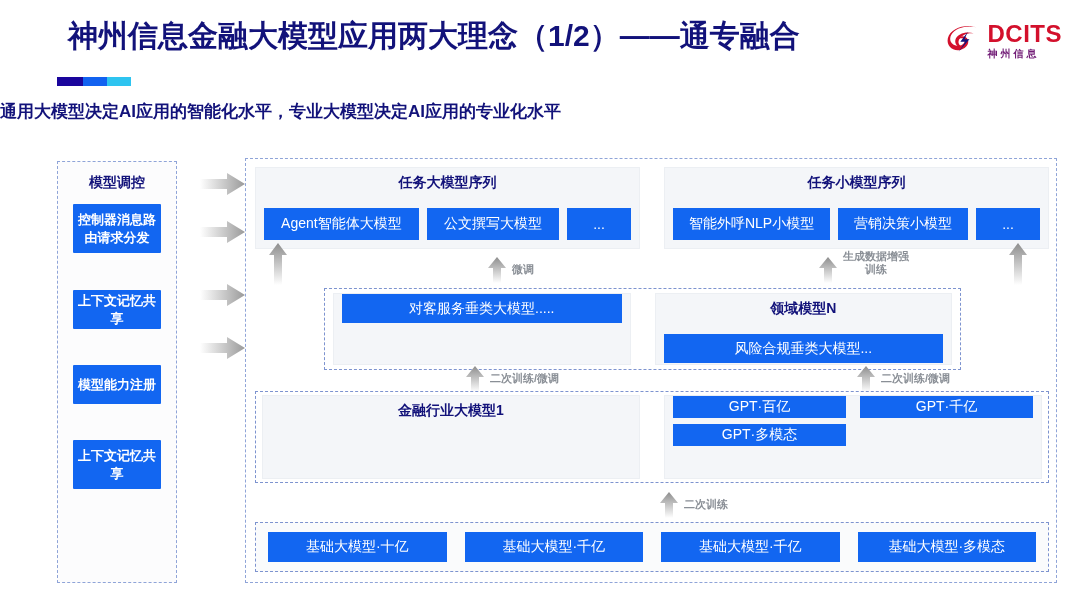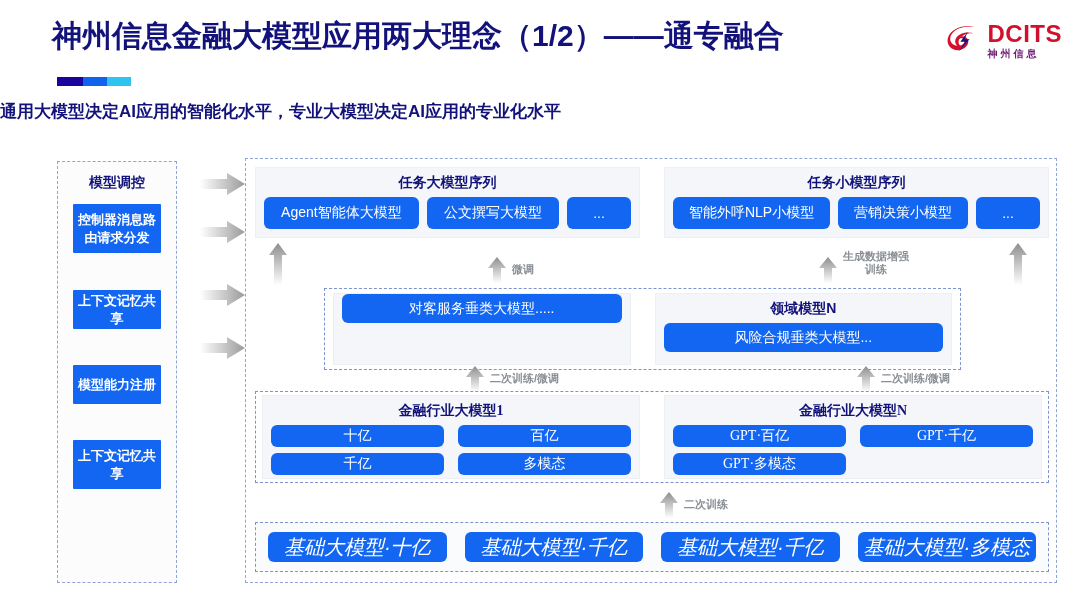--- a/index.html
+++ b/index.html
@@ -6,21 +6,21 @@
   html, body {
     width: 1080px; height: 608px;
     background: #ffffff;
     font-family: "Liberation Sans", "DejaVu Sans", sans-serif;
     overflow: hidden;
   }
   .slide { position: relative; width: 1080px; height: 608px; background:#fff; }
 
   
   .title {
-    position: absolute; left: 52px; top: 16px;
+    position: absolute; left: 68px; top: 16px;
     font-size: 30px; font-weight: bold; color: #12127a;
     letter-spacing: 0px; white-space: nowrap;
   }
   .accent-bar {
     position: absolute; left: 57px; top: 77px;
     width: 74px; height: 9px; display: flex;
   }
   .accent-seg { height: 100%; }
   .seg-a { width: 26px; background: #1a059c; }
   .seg-b { width: 24px; background: #1262f0; }
@@ -74,26 +74,26 @@
     width: 812px; height: 425px;
     border: 1px dashed #8fa4d8;
   }
 
   
   .panel {
     background: #f4f6f9; border: 1px solid #eceff3;
   }
   .panel-title {
     text-align: center; font-size: 14px; font-weight: bold; color: #12127a;
-    padding: 6px 0 5px;
+    padding: 6px 0 16px;
   }
   .blue {
     background: #1266f1; color: #ffffff; font-size: 14px;
     display: flex; align-items: center; justify-content: center;
-    border-radius: 6px; white-space: nowrap;
+    border-radius: 0; white-space: nowrap;
   }
 
   
   .row1 { position: absolute; left: 9px; top: 8px; width: 794px; display: flex; gap: 24px; }
   .seq-panel { flex: 1; padding-bottom: 8px; }
   .seq-boxes { display: flex; gap: 8px; padding: 0 8px; }
   .seq-boxes .blue { height: 32px; }
   .seq-boxes .b-wide { flex: 1 1 auto; }
   .seq-boxes .b-dots { width: 64px; flex: 0 0 64px; }
 
@@ -104,34 +104,34 @@
   }
   .row2 { display: flex; gap: 24px; padding: 4px 8px; height: 100%; }
   .dom-panel { flex: 1; }
   .dom-panel .blue { height: 29px; margin: 0 8px; }
 
   
   .row3-dash {
     position: absolute; left: 9px; top: 232px; width: 794px; height: 92px;
     border: 1px dashed #7d93cf; background: #ffffff;
   }
-  .row3 { display: flex; gap: 24px; padding: 3px 6px; height: 100%; font-family: Liberation Serif, serif; }
+  .row3 { display: flex; gap: 24px; padding: 3px 6px; height: 100%; }
   .fin-panel { flex: 1; }
   .fin-grid {
     display: grid; grid-template-columns: 1fr 1fr; gap: 6px 14px; padding: 0 8px;
   }
   .fin-grid .blue { height: 22px; font-size: 14px; }
 
   
   .row4-dash {
     position: absolute; left: 9px; top: 363px; width: 794px; height: 50px;
     border: 1px dashed #7d93cf; background: #fafbfc;
   }
   .row4 { display: flex; gap: 18px; padding: 9px 12px; height: 100%; }
-  .row4 .blue { flex: 1; height: 100%; font-size: 20px; font-style: italic; }
+  .row4 .blue { flex: 1; height: 100%; font-size: 14px; }
 
   
   .uparrow { position: absolute; width: 18px; height: 26px; }
   .arrow-label {
     position: absolute; font-size: 11px; font-weight: bold; color: #8a8f96;
     white-space: nowrap; line-height: 1.15;
   }
 </style>
 </head>
 <body>
@@ -256,29 +256,22 @@
 
     <svg class="uparrow" style="left:611px; top:207px;" viewBox="0 0 18 26">
       <path d="M5 26 L5 11 L0 11 L9 0 L18 11 L13 11 L13 26 Z" fill="url(#gu1)"></path>
     </svg>
     <div class="arrow-label" style="left:635px; top:213px;">二次训练/微调</div>
 
     <div class="row3-dash">
       <div class="row3">
         <div class="panel fin-panel">
           <div class="panel-title">金融行业大模型1</div>
-          <div class="fin-grid">
-            <div class="blue">十亿</div>
-            <div class="blue">百亿</div>
-            <div class="blue">千亿</div>
-            <div class="blue">多模态</div>
-          </div>
         </div>
         <div class="panel fin-panel">
-          <div class="panel-title">金融行业大模型N</div>
           <div class="fin-grid">
             <div class="blue">GPT·百亿</div>
             <div class="blue">GPT·千亿</div>
             <div class="blue">GPT·多模态</div>
           </div>
         </div>
       </div>
     </div>
 
     <svg class="uparrow" style="left:414px; top:333px;" viewBox="0 0 18 26">

